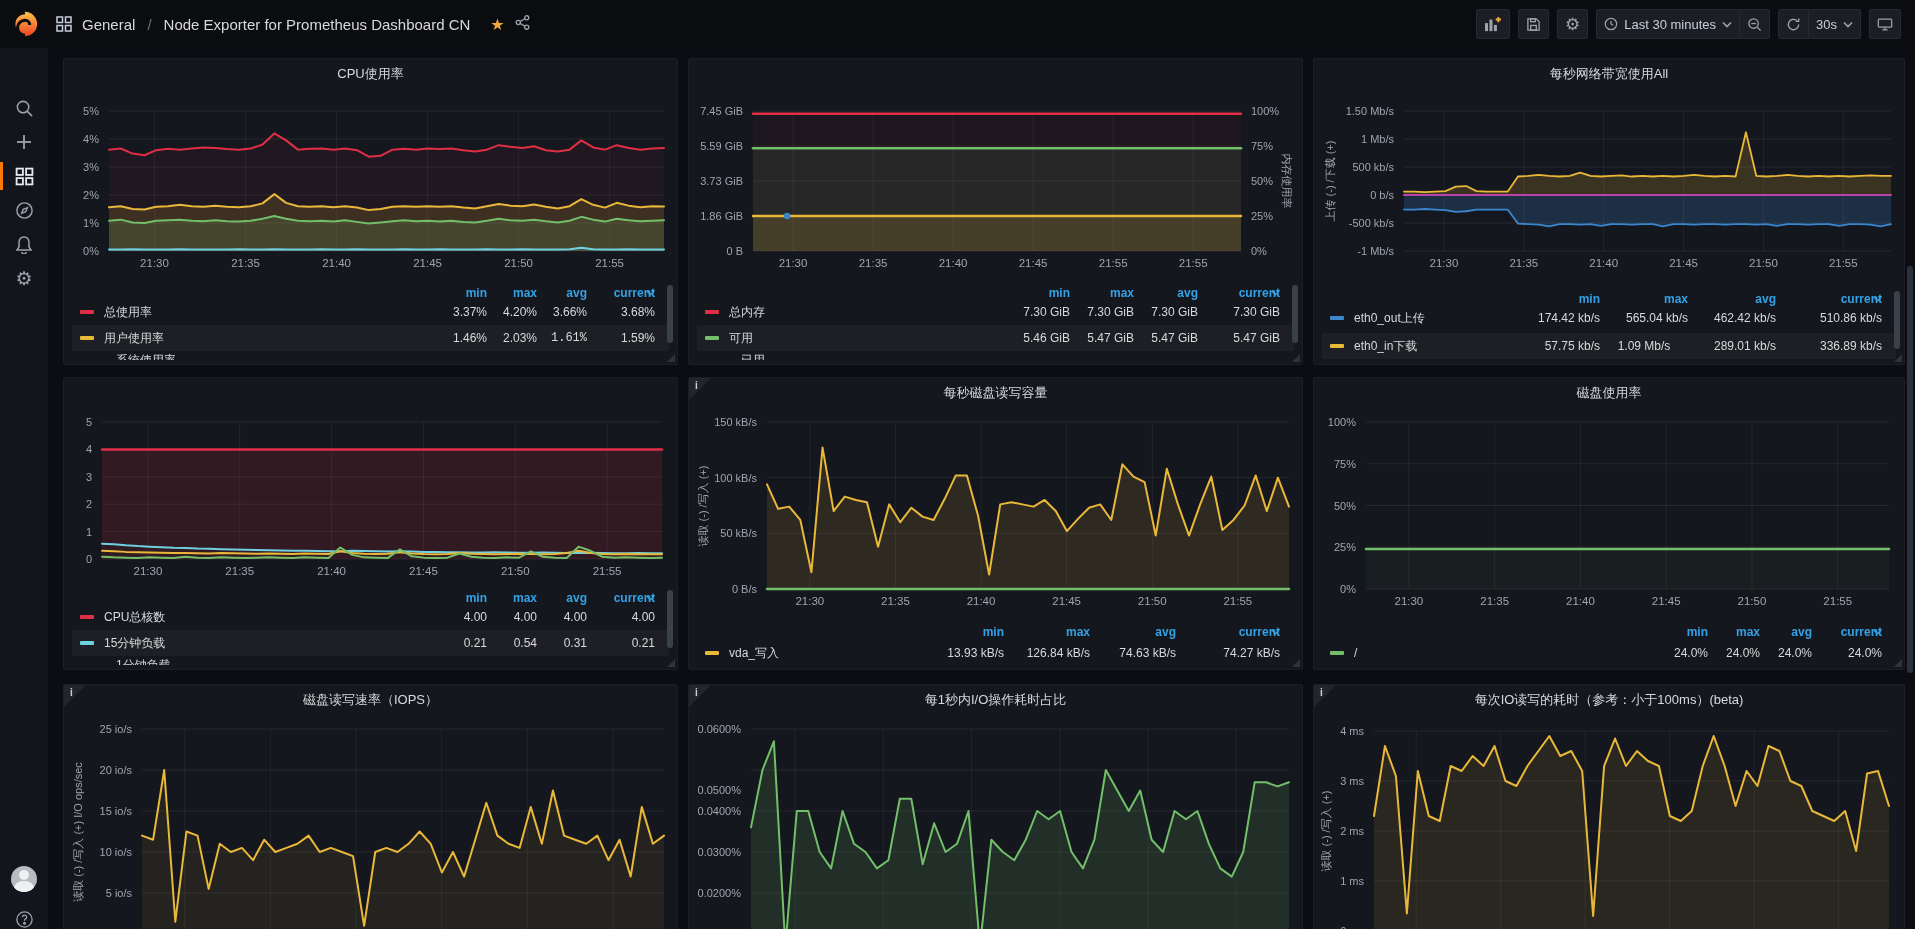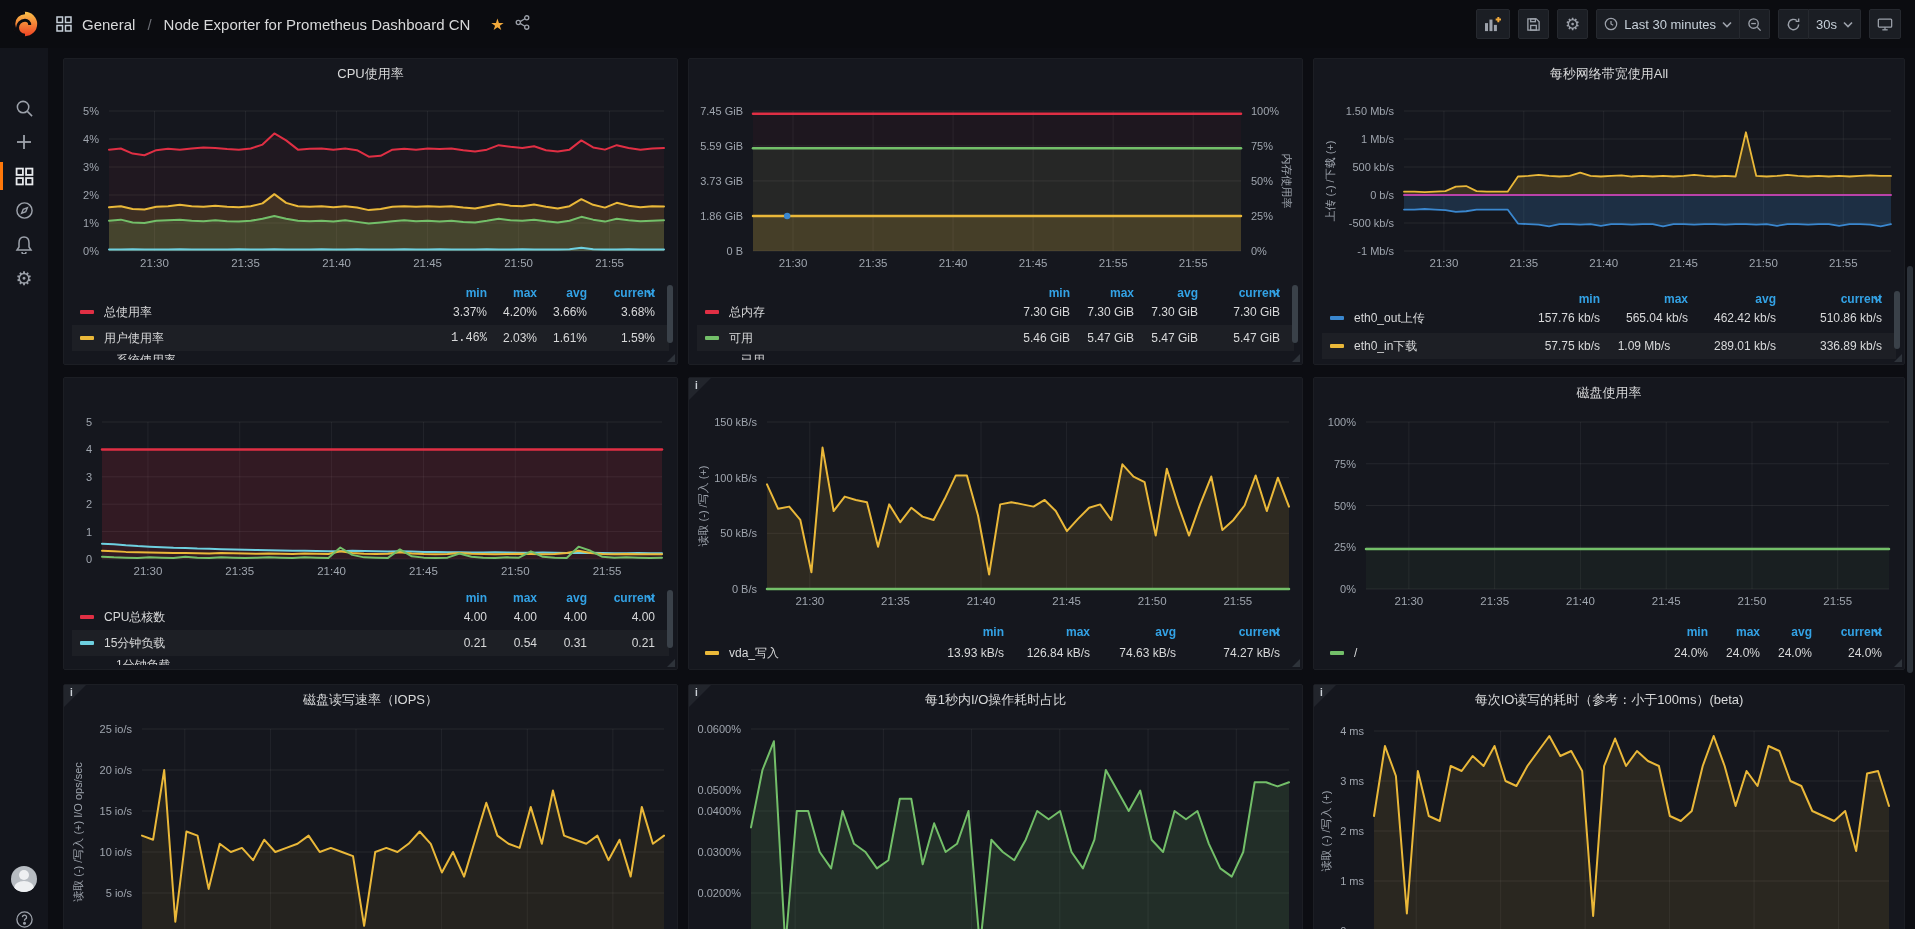--- a/index.html
+++ b/index.html
@@ -253,23 +253,23 @@
           <span class="lg-sp"></span>
           <span class="lg-v" style="width: 50px;">3.37%</span>
           <span class="lg-v" style="width: 50px;">4.20%</span>
           <span class="lg-v" style="width: 50px;">3.66%</span>
           <span class="lg-v" style="width: 68px;">3.68%</span>
         </div>
         <div class="lg-row alt" style="position: absolute; left: 0px; right: 0px; top: 266px;">
           <i class="lg-sw" style="background: rgb(234, 184, 57);"></i>
           <span class="lg-name">用户使用率</span>
           <span class="lg-sp"></span>
-          <span class="lg-v" style="width: 50px; font-family: Liberation Mono, monospace;">1.46%</span>
+          <span class="lg-v" style="width: 50px;">1.46%</span>
           <span class="lg-v" style="width: 50px;">2.03%</span>
-          <span class="lg-v" style="width: 50px;">1.61%</span>
+          <span class="lg-v" style="width: 50px; font-family: Liberation Mono, monospace;">1.61%</span>
           <span class="lg-v" style="width: 68px;">1.59%</span>
         </div>
         <div class="lg-part" style="top: 292px;">系统使用率</div>
       </div>
       <div class="lg-scroll" style="right: 4px; top: 226px; height: 58px;"></div>
     </div>
   <div class="rsz"></div>
 </div>
 <div class="panel" style="left:688px;top:58px;width:615px;height:307px">
   <div class="chart">
@@ -386,21 +386,21 @@
           <span class="lg-h" style="width: 88px;">max</span>
           <span class="lg-h" style="width: 88px;">avg</span>
           <span class="lg-h cur" style="width: 106px;">current<svg width="9" height="6" viewBox="0 0 10 7">
               <path d="M1 1.5 L5 5.5 L9 1.5" fill="none" stroke="#33a2e5" stroke-width="1.6"></path>
             </svg></span>
         </div>
         <div class="lg-row" style="position: absolute; left: 0px; right: 0px; top: 246px;">
           <i class="lg-sw" style="background: rgb(58, 135, 207);"></i>
           <span class="lg-name">eth0_out上传</span>
           <span class="lg-sp"></span>
-          <span class="lg-v" style="width: 88px;">157.76 kb/s</span>
+          <span class="lg-v" style="width: 88px;">174.42 kb/s</span>
           <span class="lg-v" style="width: 88px;">565.04 kb/s</span>
           <span class="lg-v" style="width: 88px;">462.42 kb/s</span>
           <span class="lg-v" style="width: 106px;">510.86 kb/s</span>
         </div>
         <div class="lg-row alt" style="position: absolute; left: 0px; right: 0px; top: 274px;">
           <i class="lg-sw" style="background: rgb(234, 184, 57);"></i>
           <span class="lg-name">eth0_in下载</span>
           <span class="lg-sp"></span>
           <span class="lg-v" style="width: 88px;">57.75 kb/s</span>
           <span class="lg-v" style="width: 88px; text-align: center;">1.09 Mb/s</span>
@@ -475,20 +475,21 @@
           <span class="lg-v" style="width: 68px;">0.21</span>
         </div>
         <div class="lg-part" style="top: 278px;">1分钟负载</div>
       </div>
       <div class="lg-scroll" style="right: 4px; top: 212px; height: 58px;"></div>
     </div>
   <div class="rsz"></div>
 </div>
 <div class="panel" style="left:688px;top:377px;width:615px;height:293px">
   <div class="info-corner">i</div>
+  <div class="ptitle"><span>每秒磁盘读写容量</span></div>
   <div class="chart">
       <svg width="522" height="167" style="left: 78px; top: 44px;">
         <line x1="0" y1="0" x2="522" y2="0" stroke="rgba(255,255,255,0.07)" stroke-width="1"></line>
         <line x1="0" y1="55.66666666666667" x2="522" y2="55.66666666666667" stroke="rgba(255,255,255,0.07)" stroke-width="1"></line>
         <line x1="0" y1="111.33333333333334" x2="522" y2="111.33333333333334" stroke="rgba(255,255,255,0.07)" stroke-width="1"></line>
         <line x1="0" y1="167" x2="522" y2="167" stroke="rgba(255,255,255,0.07)" stroke-width="1"></line>
         <line x1="42.804" y1="0" x2="42.804" y2="167" stroke="rgba(255,255,255,0.06)" stroke-width="1"></line>
         <line x1="128.412" y1="0" x2="128.412" y2="167" stroke="rgba(255,255,255,0.06)" stroke-width="1"></line>
         <line x1="214.01999999999998" y1="0" x2="214.01999999999998" y2="167" stroke="rgba(255,255,255,0.06)" stroke-width="1"></line>
         <line x1="299.628" y1="0" x2="299.628" y2="167" stroke="rgba(255,255,255,0.06)" stroke-width="1"></line>

